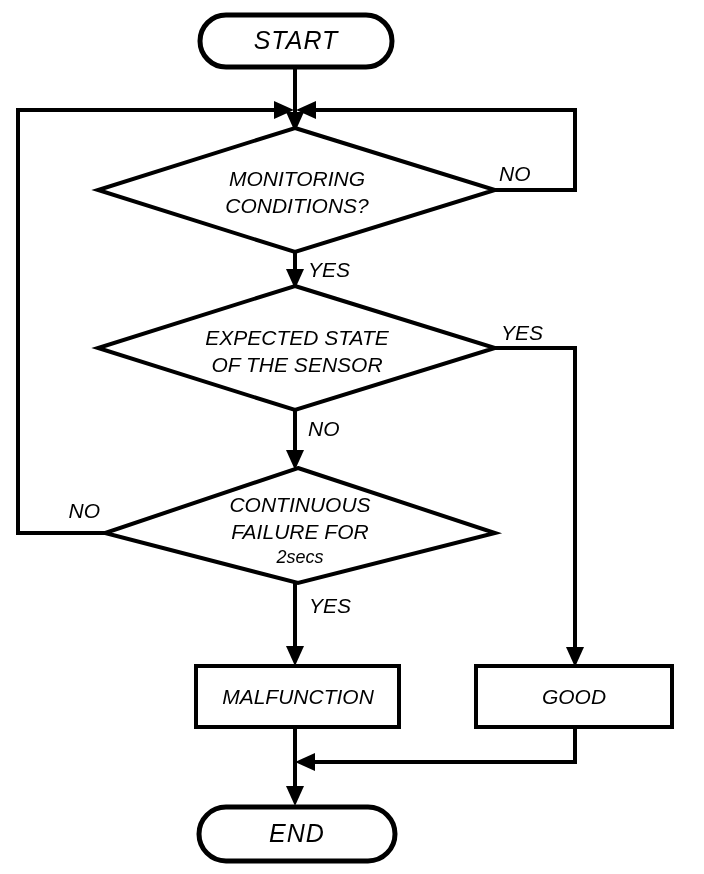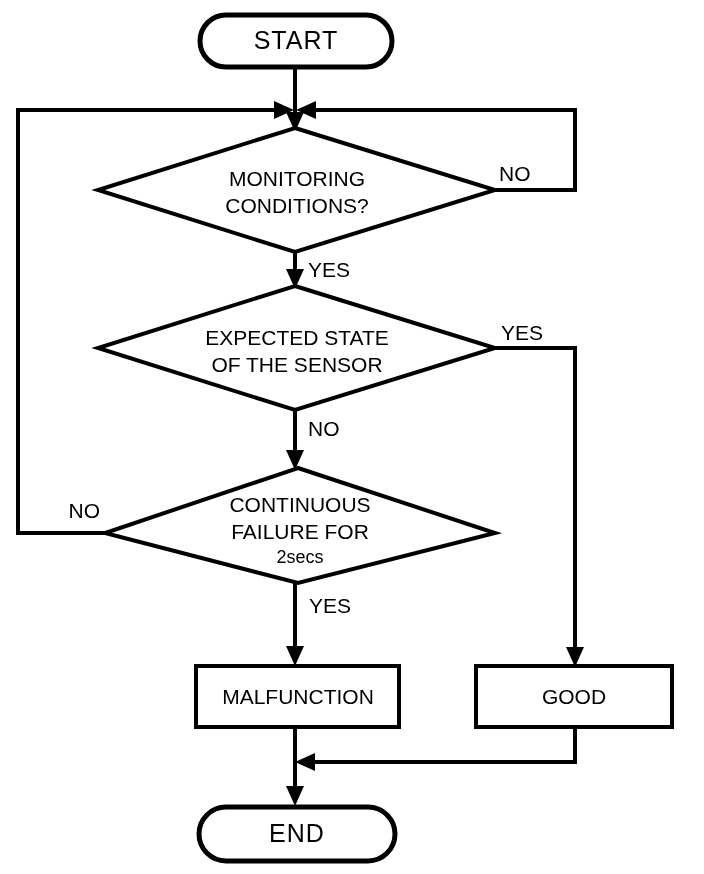--- a/index.html
+++ b/index.html
@@ -11,20 +11,21 @@
     width: 704px;
     height: 874px;
     overflow: hidden;
     font-family: "Liberation Sans", sans-serif;
   }
   #flowchart-root {
     position: relative;
     width: 704px;
     height: 874px;
     background: #ffffff;
+    font-style: italic;
   }
   svg.flow {
     display: block;
     width: 704px;
     height: 874px;
   }
   .shape {
     fill: #ffffff;
     stroke: #000000;
     stroke-width: 4;

